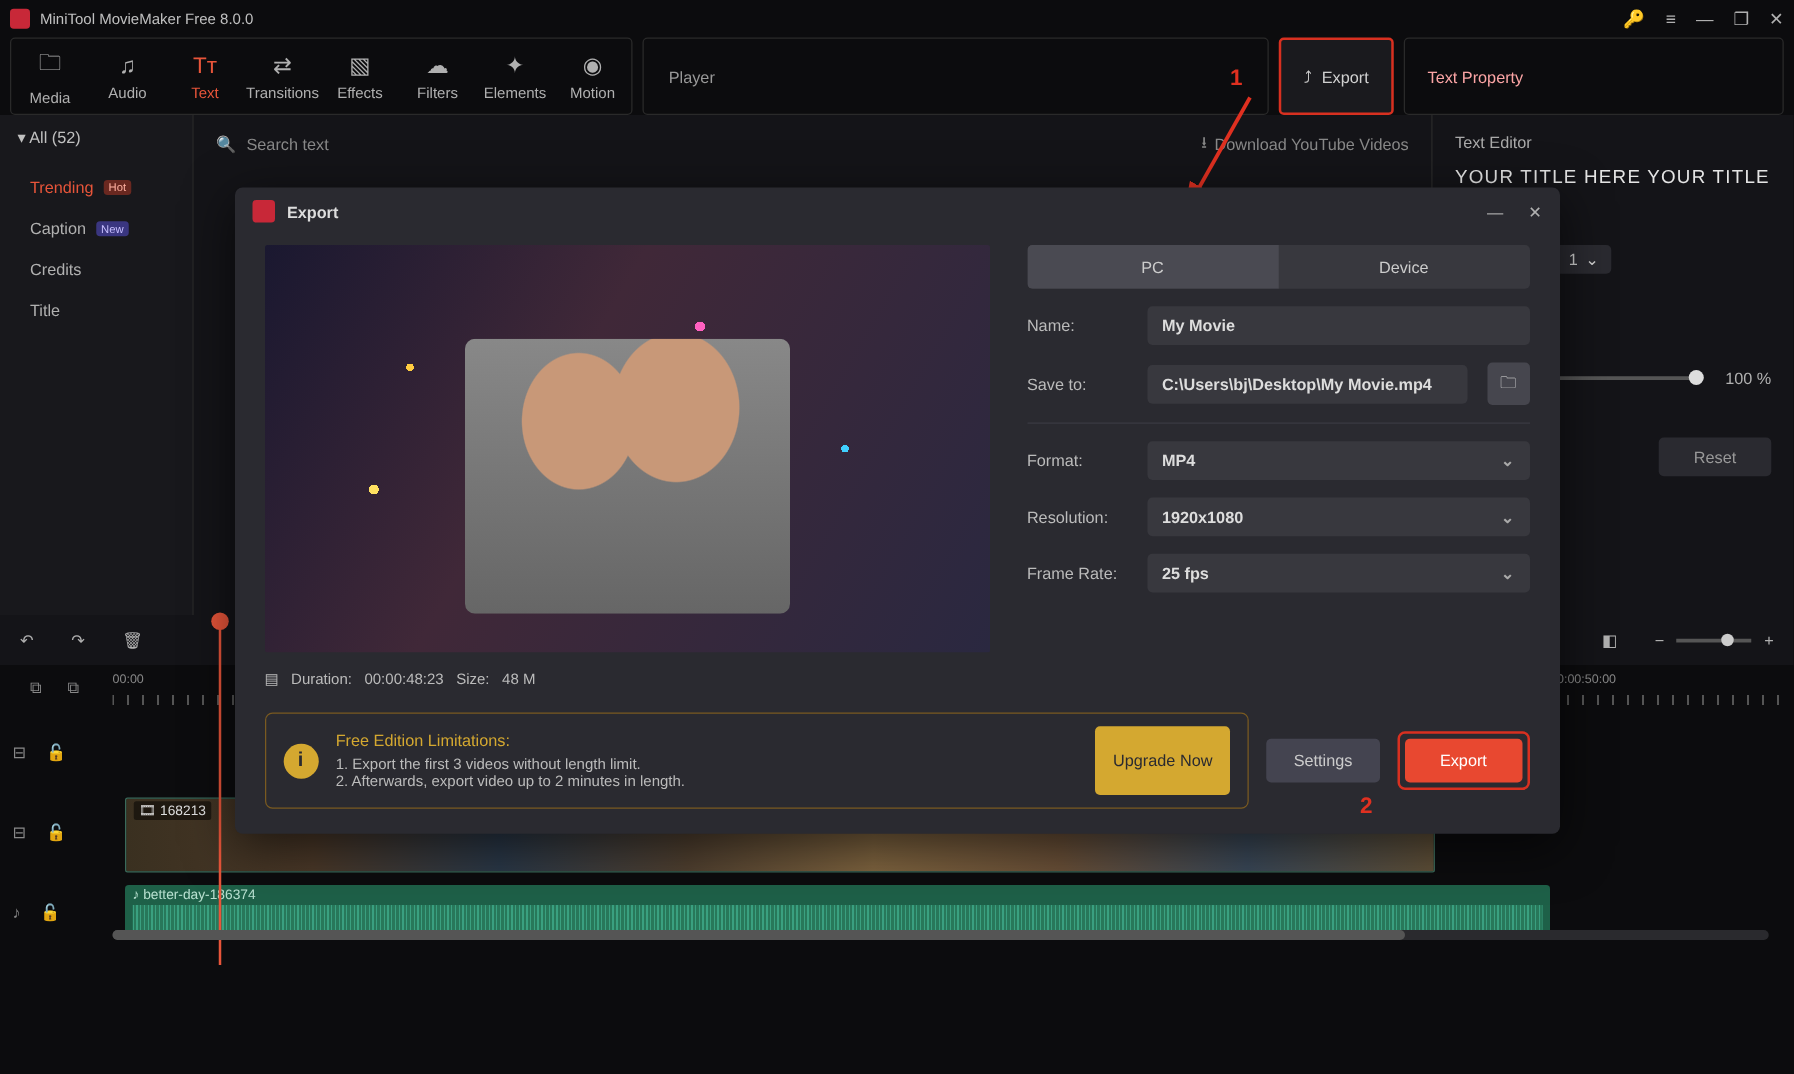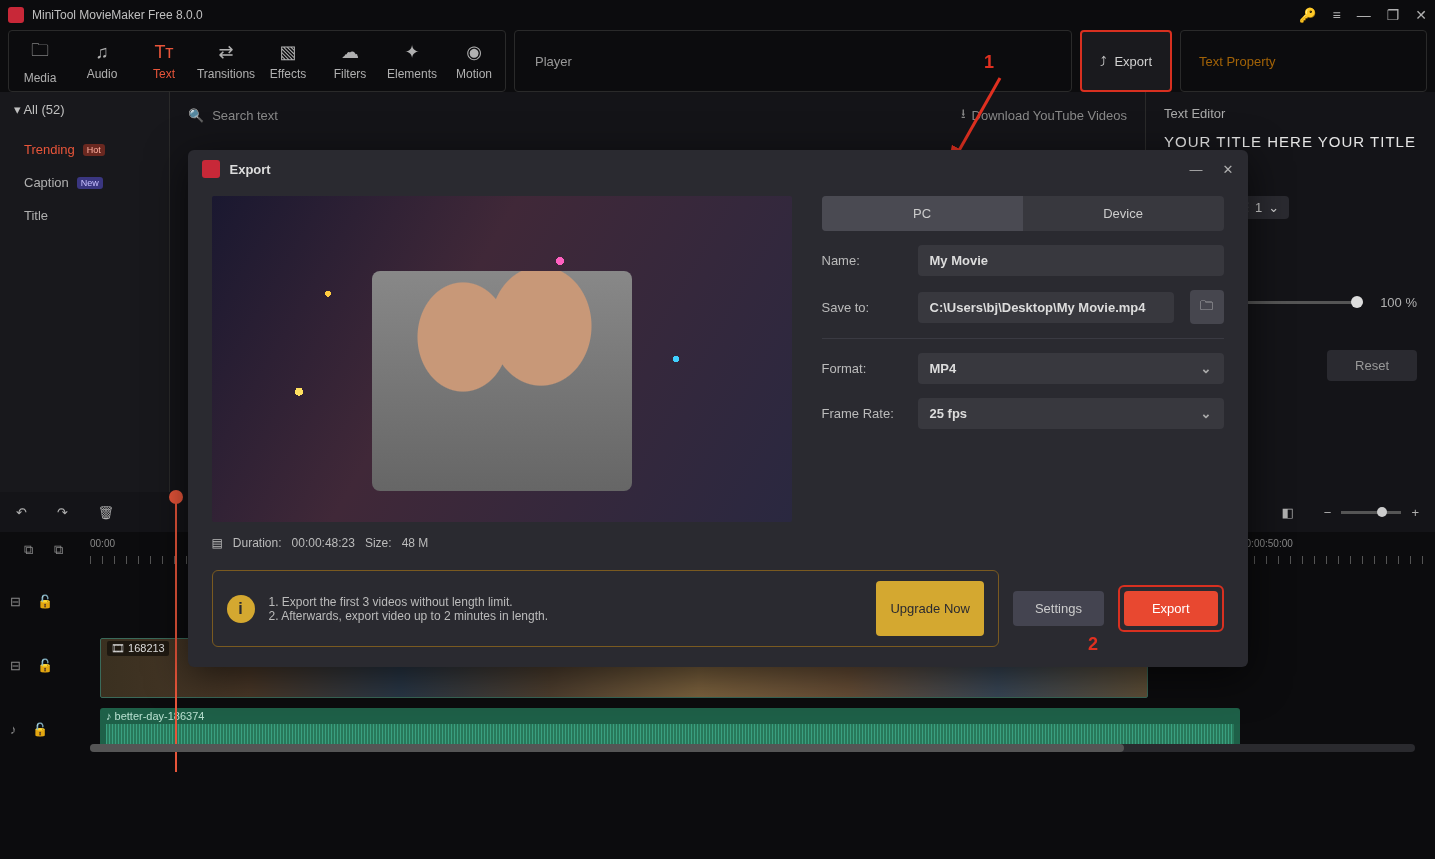--- a/index.html
+++ b/index.html
@@ -60,31 +60,31 @@
   display: flex; align-items: center; gap: 8px;
   padding: 0 18px;
   margin-left: 8px;
   background: #1a1a1e;
   border: 2px solid #d83020;
   border-radius: 4px;
   color: #d0d0d0; cursor: pointer;
 }
 .text-prop-label {
   display: flex; align-items: center;
-  padding: 0 18px; color: #a16207;
+  padding: 0 18px; color: #fca5a5;
   margin-left: 8px;
   border: 1px solid #2a2a2a; border-radius: 4px;
-  width: 247px;
+  width: 304px;
   text-align: center;
 }
 
 
 .main { display: flex; height: 400px; }
 .sidebar {
-  width: 170px;
+  width: 155px;
   background: #18181c;
   border-right: 1px solid #2a2a2a;
 }
 .sidebar-header {
   padding: 10px 14px;
   color: #c0c0c0;
 }
 .sidebar-items { padding: 6px 0; }
 .sidebar-item {
   padding: 9px 24px;
@@ -433,20 +433,23 @@
     <div class="sidebar-items">
       <div class="sidebar-item active">
           <span>Trending</span>
           <span class="badge hot">Hot</span>
         </div>
       <div class="sidebar-item">
           <span>Caption</span>
           <span class="badge new">New</span>
         </div>
       <div class="sidebar-item">
+          <span>Credits</span>
+        </div>
+      <div class="sidebar-item">
           <span>Title</span>
         </div>
     </div>
   </div>
   <div class="center-panel">
     <div class="search-row">
       <span>🔍</span>
       <span style="color:#888" placeholder="Search text">Search text</span>
       <div class="dl">
         <span>⭳</span>
@@ -585,29 +588,34 @@
           <div class="browse">
               <span>🗀</span>
             </div>
         </div>
         <div class="hr"></div>
         <div class="form-row select">
           <div class="label">Format:</div>
           <div class="field">MP4</div>
         </div>
         <div class="form-row select">
+          <div class="label">Resolution:</div>
+          <div class="field">1920x1080</div>
+        </div>
+        <div class="form-row select">
           <div class="label">Frame Rate:</div>
           <div class="field">25 fps</div>
         </div>
       </div>
     </div>
     <div class="modal-footer">
       <div class="limitations">
         <div class="info-icon">i</div>
         <div class="lim-text">
+          <div class="heading">Free Edition Limitations:</div>
           <div class="line">1. Export the first 3 videos without length limit.</div>
           <div class="line">2. Afterwards, export video up to 2 minutes in length.</div>
         </div>
         <div class="upgrade-btn">Upgrade Now</div>
       </div>
       <div class="settings-btn">Settings</div>
       <div class="export-final-wrap">
         <div class="export-final-btn">Export</div>
       </div>
     </div>

